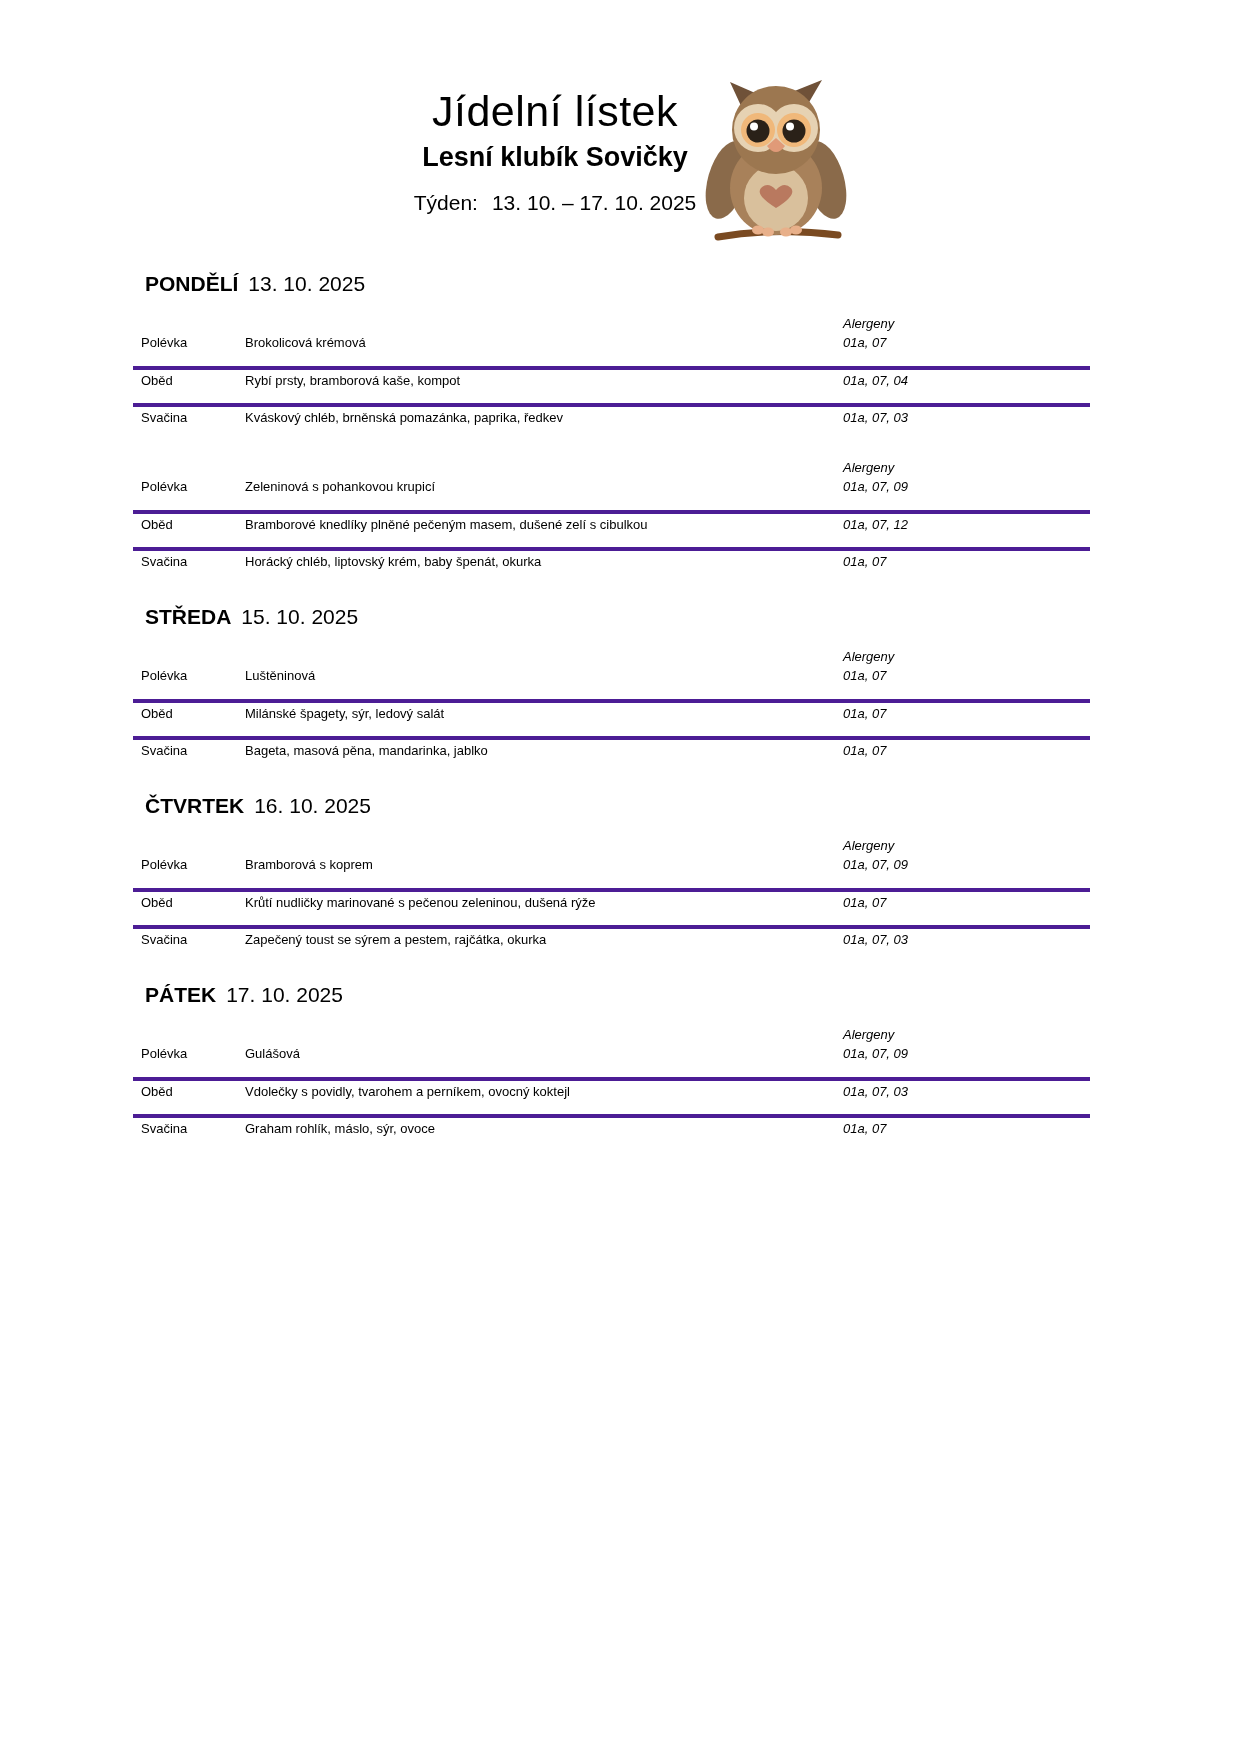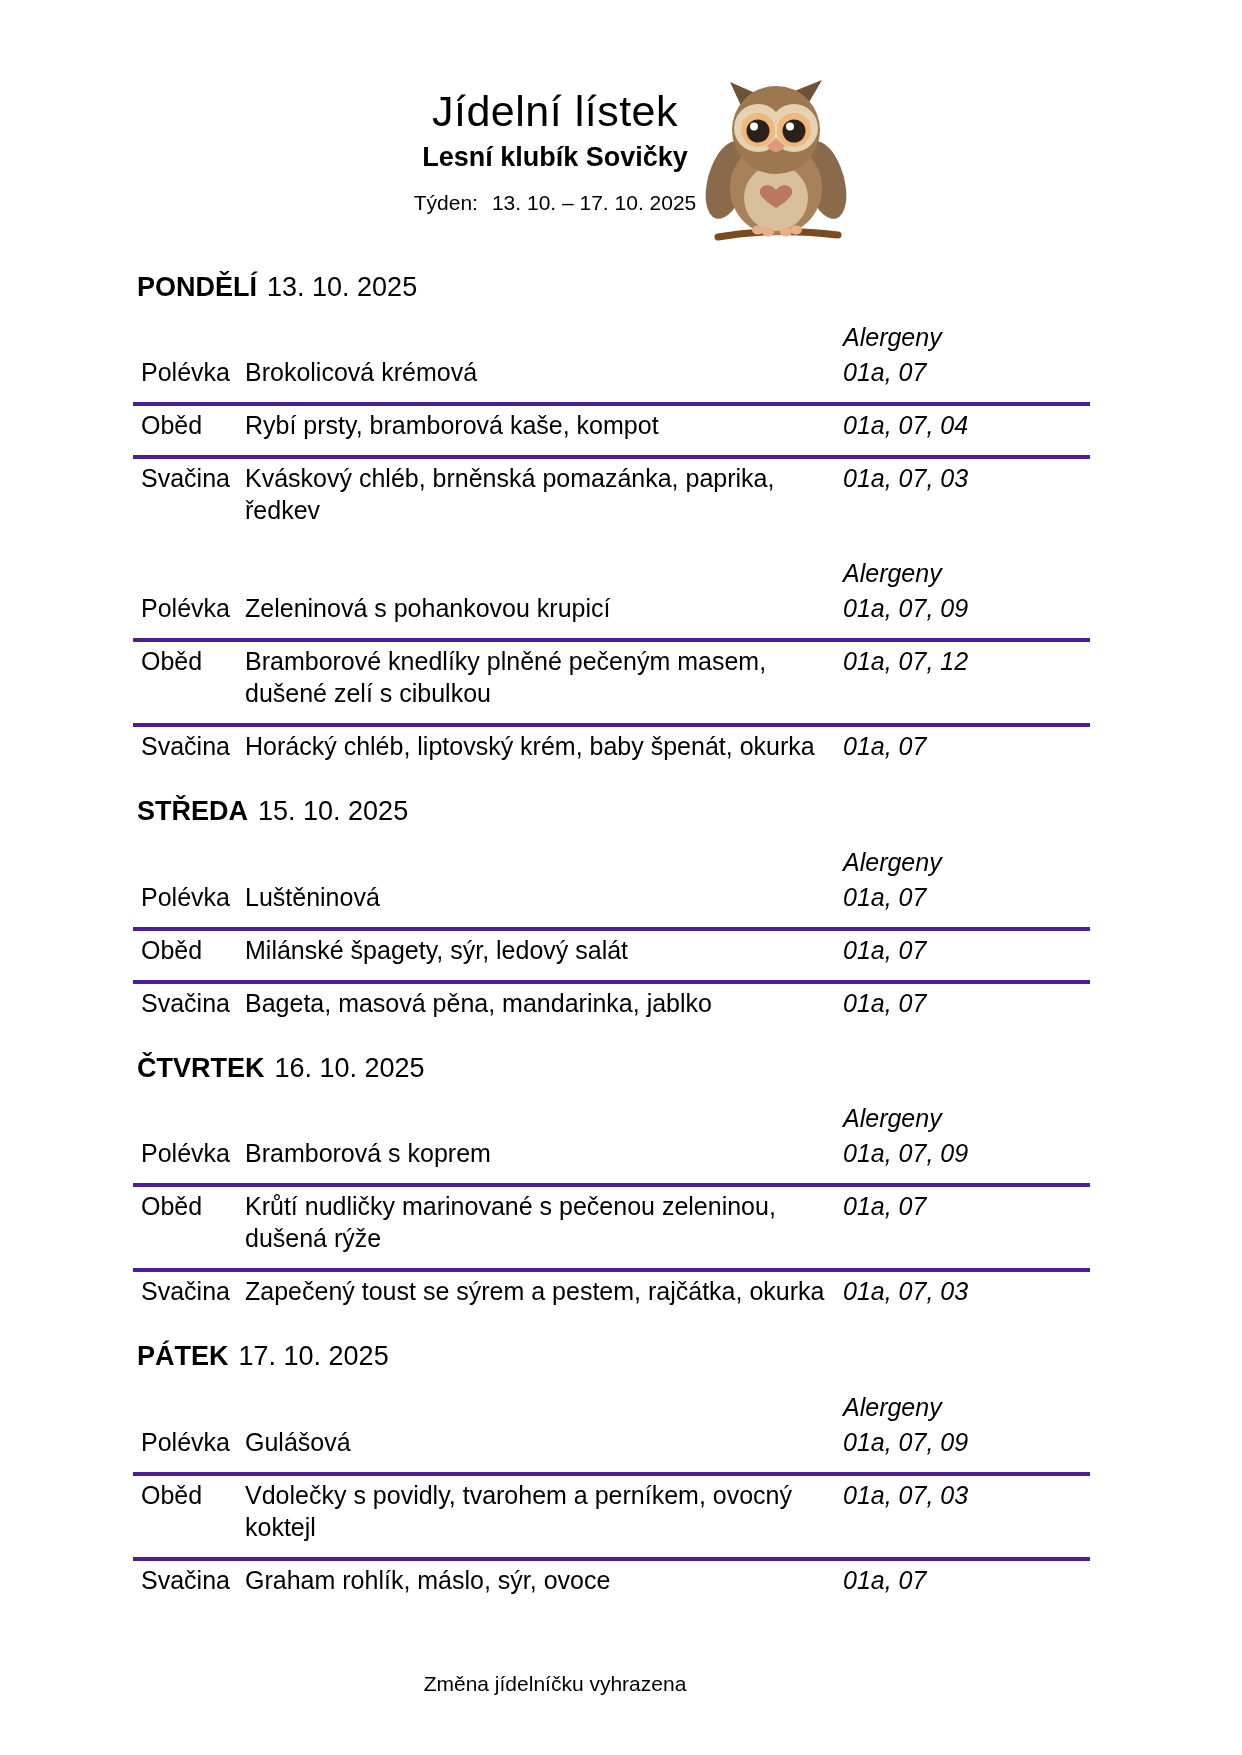--- a/index.html
+++ b/index.html
@@ -15,25 +15,25 @@
   .header { position: relative; width: 1110px; text-align: center; padding-top: 88px; margin-bottom: 56px; }
   .title { font-size: 43px; font-weight: normal; margin: 0; line-height: 1.1; letter-spacing: 0.5px; }
   .subtitle { font-size: 27px; font-weight: bold; margin: 8px 0 0 0; line-height: 1.1; }
   .week { font-size: 21px; margin-top: 18px; }
   .week .week-range { font-weight: normal; margin-left: 14px; }
   .owl { position: absolute; left: 702px; top: 78px; width: 150px; height: 170px; }
 
   
   .days { margin-left: 133px; width: 957px; }
   .day-block { margin-bottom: 19px; }
-  .day-heading { font-size: 27px; margin: 0 0 20px 4px; line-height: 1.2; }
+  .day-heading { font-size: 21px; margin: 0 0 20px 12px; line-height: 1.2; }
   .day-name { font-weight: bold; }
   .day-date { margin-left: 10px; }
 
-  table.menu-table { width: 100%; border-collapse: collapse; font-size: 25px; table-layout: fixed; }
+  table.menu-table { width: 100%; border-collapse: collapse; font-size: 13px; table-layout: fixed; }
   col.c-type { width: 112px; }
   col.c-meal { width: 598px; }
   col.c-al   { width: 247px; }
   .menu-table th, .menu-table td { text-align: left; vertical-align: top; font-weight: normal; }
   th.al-header { font-style: italic; padding: 0 0 1px 0; }
   .menu-table td { padding: 3px 0 14px 0; line-height: 1.28; }
   td.type { padding-left: 8px; }
   td.meal { padding-right: 8px; }
   td.al { font-style: italic; }
   tr.hr td { border-top: 4px solid #4c1d95; }
@@ -251,16 +251,15 @@
             <td class="meal">Graham rohlík, máslo, sýr, ovoce</td>
             <td class="al">01a, 07</td>
           </tr>
         </tbody>
       </table>
     </section>
 
   </div>
 
   <div class="footer">
-    <div class="footer-note">Změna jídelníčku vyhrazena</div>
   </div>
 
 </div>
 
 </body></html>

